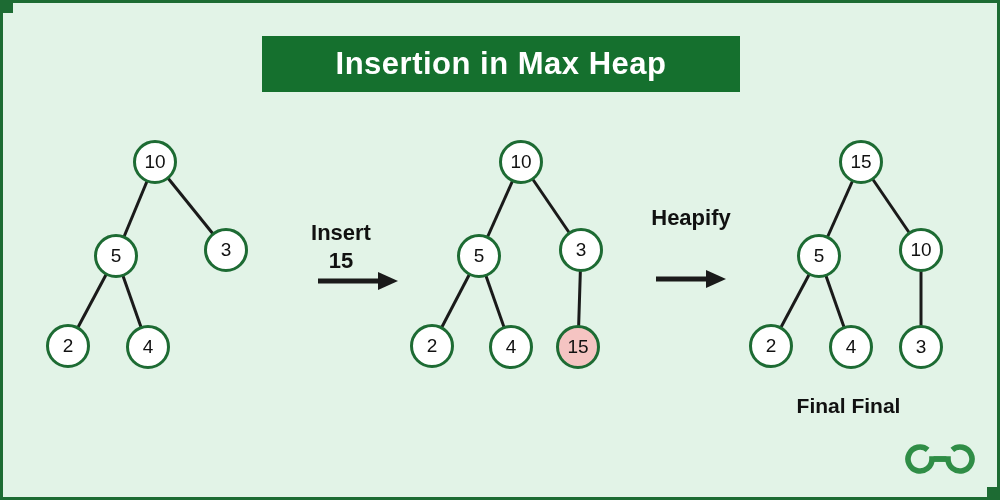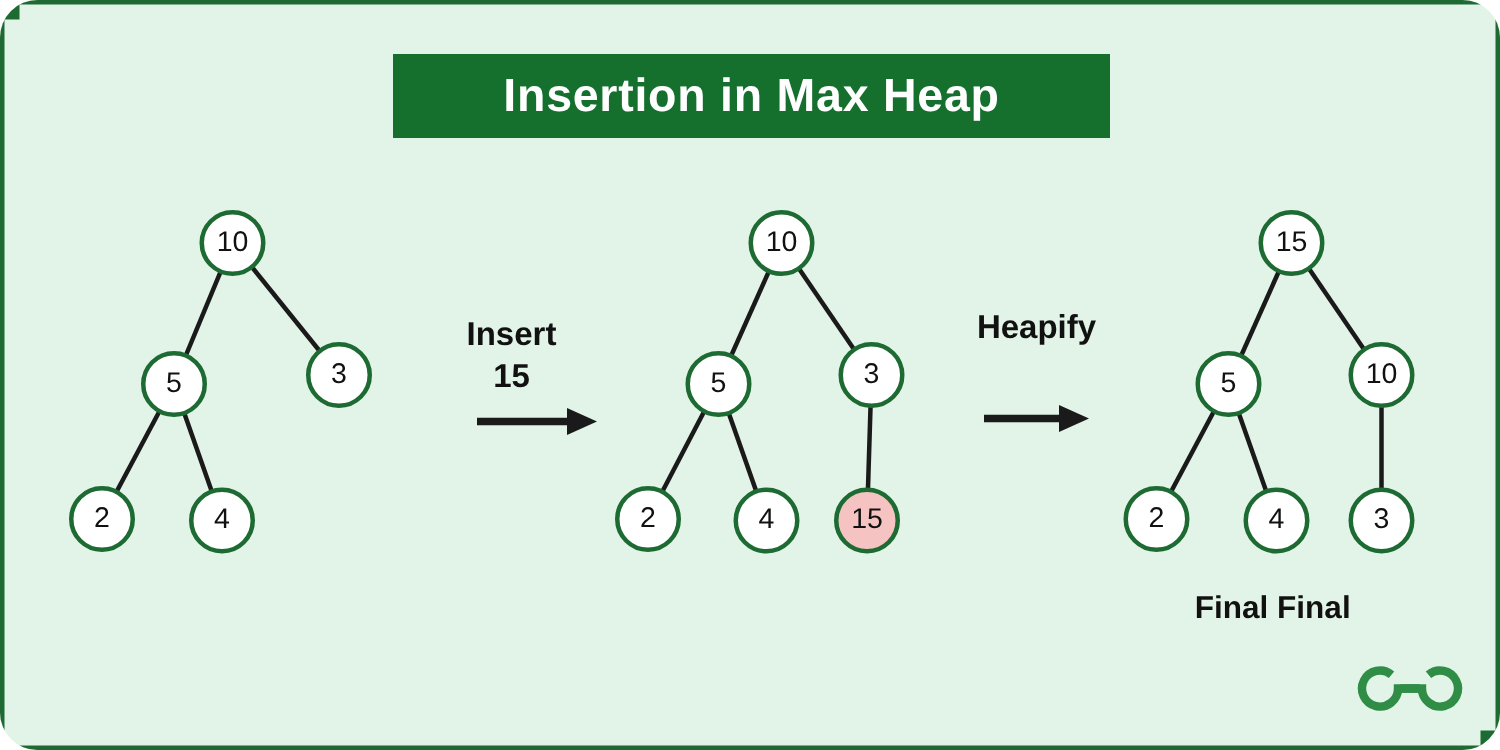--- a/index.html
+++ b/index.html
@@ -5,21 +5,20 @@
   * { margin: 0; padding: 0; box-sizing: border-box; }
   html, body { width: 1000px; height: 500px; }
   body { font-family: "Liberation Sans", sans-serif; }
 
   .canvas {
     position: relative;
     width: 1000px;
     height: 500px;
     background: var(--background);
     overflow: hidden;
-    border-radius: 25px;
   }
   .frame {
     position: absolute;
     inset: 0;
     border: 3px solid var(--frame);
     pointer-events: none;
   }
   .corner {
     position: absolute;
     width: 13px;
@@ -124,21 +123,21 @@
     <g>
       <line x1="656" y1="279" x2="708" y2="279" stroke="var(--line)" stroke-width="5"></line>
       <polygon points="726,279 706,270 706,288" fill="var(--line)"></polygon>
     </g>
   </svg>
 
   <div class="banner">
     <span>Insertion in Max Heap</span>
   </div>
 
-  <div class="steplabel" style="left:291px; top:209px; width:100px;text-align:center;">Insert
+  <div class="steplabel" style="left:291px; top:219px; width:100px;text-align:center;">Insert
 15</div>
   <div class="steplabel" style="left:631px; top:204px; width:120px;">Heapify</div>
 
   <div class="layer">
     <div class="node" style="left:133px; top:140px;">10</div>
     <div class="node" style="left:94px;  top:234px;">5</div>
     <div class="node" style="left:204px; top:228px;">3</div>
     <div class="node" style="left:46px;  top:324px;">2</div>
     <div class="node" style="left:126px; top:325px;">4</div>
   </div>

